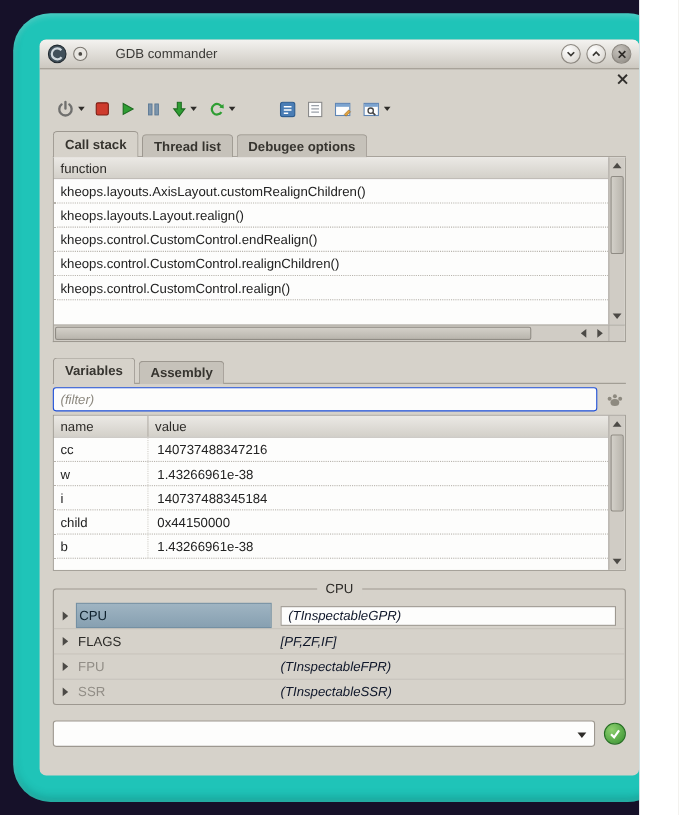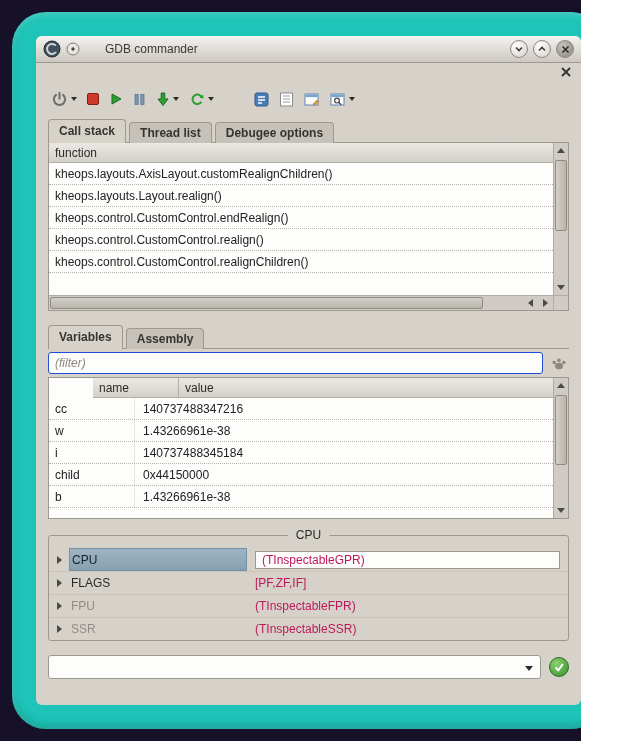--- a/index.html
+++ b/index.html
@@ -72,42 +72,42 @@
   .corner { grid-column:2; grid-row:3; background:#d0ccc5; border-top:1px solid #b0aca5; border-left:1px solid #b0aca5; }
 
   
   .filter-row { height:28px; display:flex; align-items:center; gap:6px; padding:3px 0; }
   .filter-input { flex:1; height:22px; border:1px solid #1d4ed8; border-radius:3px;
     background:#fdfdfc; padding:0 6px; font:12px "Liberation Sans", sans-serif; color:#6d28d9; outline:none; }
   .filter-input::placeholder { color:#8d897f; font-style:italic; }
   .filter-ico { width:20px; height:20px; display:flex; align-items:center; justify-content:center; }
   .var-grid { display:grid; grid-template-columns:1fr 15px; grid-template-rows:20px 120px;
     border:1px solid #9d9890; background:#fdfdfc; }
-  .var-grid .gr-head { padding-left:0;margin-left:44px; }
+  .var-grid .gr-head { padding-left:0; }
   .var-grid .vsb { grid-row:1/3; }
   .h-name { width:86px; padding-left:6px; border-right:1px solid #b3afa8; height:100%; display:flex; align-items:center; }
   .h-value { padding-left:6px; }
   .var-rows { grid-column:1; grid-row:2; overflow:hidden; background:#fdfdfc; }
   .vrow { height:22px; display:flex; align-items:stretch; border-bottom:1px dotted #b7b3ac; }
   .c-name { width:86px; padding-left:6px; border-right:1px dotted #d2cfc9; display:flex; align-items:center; }
   .c-value { flex:1; padding-left:8px; display:flex; align-items:center; white-space:nowrap; overflow:hidden; }
   .vrow.selected { background:linear-gradient(#dcebf4,#aecde0); border-top:1px solid #8fb2c9; border-bottom:1px solid #8fb2c9; }
   .vrow.selected .c-name { border-right-color:#9fc0d4; }
 
   
   .cpu-box { margin:16px 12px 0; border:1px solid #9d9890; border-radius:3px; position:relative; padding-top:12px; }
   .cpu-title { position:absolute; top:-8px; left:50%; transform:translateX(-50%);
     background:#d6d2ca; padding:0 8px; color:#2d2b28; }
   .cpu-row { height:23px; display:flex; align-items:center; }
   .cpu-row + .cpu-row { border-top:1px solid #c8c4bc; }
   .exp { width:20px; flex:0 0 20px; display:flex; justify-content:center; }
   .cpu-name { width:178px; flex:0 0 178px; height:100%; display:flex; align-items:center; padding-left:2px; color:#2b2a27; }
   .cpu-row.selected .cpu-name { background:linear-gradient(#9fb4c2,#87a0b1); border:1px solid #7490a3; color:#10222e; }
   .cpu-row.disabled .cpu-name { color:#918d86; }
-  .cpu-value { flex:1; display:flex; padding:0 8px; color:#be185d; white-space:nowrap; overflow:hidden; }
+  .cpu-value { flex:1; display:flex; padding:0 8px; color:#0f172a; white-space:nowrap; overflow:hidden;font-style:italic; }
   .cpu-field { flex:1; height:18px; background:#fdfdfc; border:1px solid #9d9890;
     display:flex; align-items:center; padding:0 6px; margin-right:0; }
 
   
   .bottom-row { display:flex; align-items:center; gap:8px; margin:14px 12px 0; }
   .combo { flex:1; height:24px; background:#fdfdfc; border:1px solid #9d9890; border-radius:3px;
     position:relative; display:flex; align-items:center; padding:0 22px 0 6px; color:#222; }
   .combo-arrow { position:absolute; right:7px; top:10px; width:0; height:0;
     border-left:4px solid transparent; border-right:4px solid transparent; border-top:5px solid #2e2c29; }
   .ok-btn { width:20px; height:20px; flex:0 0 20px; border-radius:50%;
@@ -235,24 +235,24 @@
             <div class="trow">
                 <span>kheops.layouts.AxisLayout.customRealignChildren()</span>
               </div>
             <div class="trow">
                 <span>kheops.layouts.Layout.realign()</span>
               </div>
             <div class="trow">
                 <span>kheops.control.CustomControl.endRealign()</span>
               </div>
             <div class="trow">
+                <span>kheops.control.CustomControl.realignChildren()</span>
+              </div>
+            <div class="trow">
                 <span>kheops.control.CustomControl.realign()</span>
-              </div>
-            <div class="trow">
-                <span>kheops.control.CustomControl.realignChildren()</span>
               </div>
           </div>
           <div class="vsb">
             <span class="sb-btn">
                 <span class="tri-up"></span>
               </span>
             <span class="sb-track">
                 <span class="sb-thumb"></span>
               </span>
             <span class="sb-btn">

